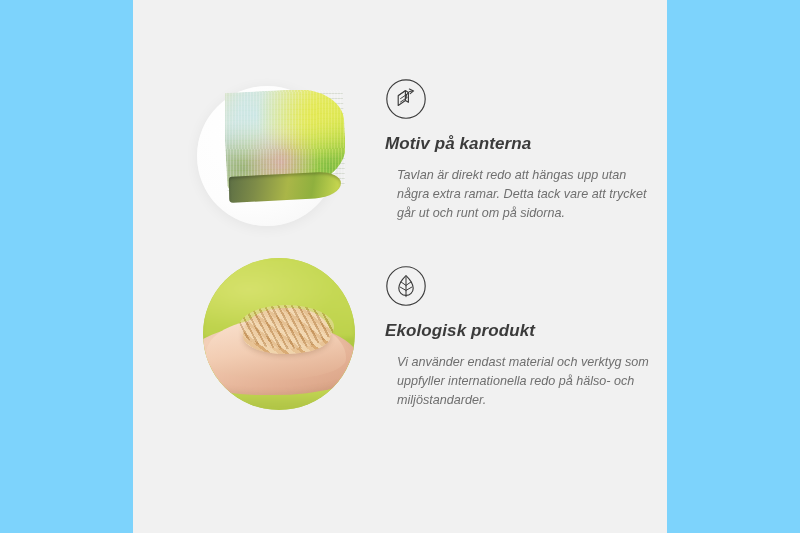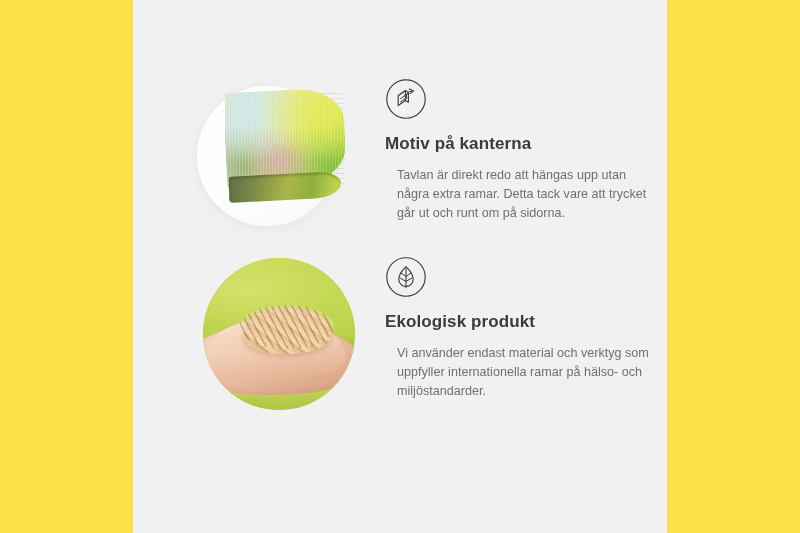--- a/index.html
+++ b/index.html
@@ -6,37 +6,38 @@
   html,body{margin:0;padding:0;}
   body{
     width:800px;height:533px;
     background:#ffffff;
     font-family:"Liberation Sans", sans-serif;
     overflow:hidden;
   }
   .stage{
     position:relative;
     width:800px;height:533px;
-    background:#fde047;
+    background:#7dd3fc;
+    font-style:italic;
   }
   
   .panel{
     position:absolute;
     left:133px;top:0;
     width:534px;height:533px;
     background:#f1f1f1;
   }
   
   .feature{
     position:absolute;
     display:flex;
     align-items:flex-start;
   }
   .feature-a{ left:133px; top:72px;  width:534px; }
-  .feature-b{ left:133px; top:250px; width:534px; }
+  .feature-b{ left:133px; top:250px; width:534px;align-items:center; }
 
   .media{
     position:relative;
     width:240px;
     flex:0 0 240px;
     height:180px;
   }
   .media-b{ height:180px; }
 
   
@@ -226,17 +227,17 @@
           <circle cx="21" cy="21" r="19.2" stroke="#3b3b3b" stroke-width="1.15"></circle>
           <path d="M21 10.6 C26.6 16.0 28.2 20.4 28.2 23.2 C28.2 27.3 25.0 30.4 21 30.4 C17.0 30.4 13.8 27.3 13.8 23.2 C13.8 20.4 15.4 16.0 21 10.6 Z" stroke="#3b3b3b" stroke-width="1.15" stroke-linejoin="round"></path>
           <path d="M21 12.6 L21 31.6" stroke="#3b3b3b" stroke-width="1.05" stroke-linecap="round"></path>
           <path d="M21 20.4 L16.1 17.0" stroke="#3b3b3b" stroke-width="1.0" stroke-linecap="round"></path>
           <path d="M21 20.4 L25.9 17.0" stroke="#3b3b3b" stroke-width="1.0" stroke-linecap="round"></path>
           <path d="M21 25.4 L15.4 22.2" stroke="#3b3b3b" stroke-width="1.0" stroke-linecap="round"></path>
           <path d="M21 25.4 L26.6 22.2" stroke="#3b3b3b" stroke-width="1.0" stroke-linecap="round"></path>
         </svg>
       </span>
       <h2 class="f-title">Ekologisk produkt</h2>
-      <p class="f-body">Vi använder endast material och verktyg som uppfyller internationella ramar på hälso- och miljöstandarder.</p>
+      <p class="f-body">Vi använder endast material och verktyg som uppfyller internationella redo på hälso- och miljöstandarder.</p>
     </div>
   </div>
 
 </div>
 
 </body></html>

